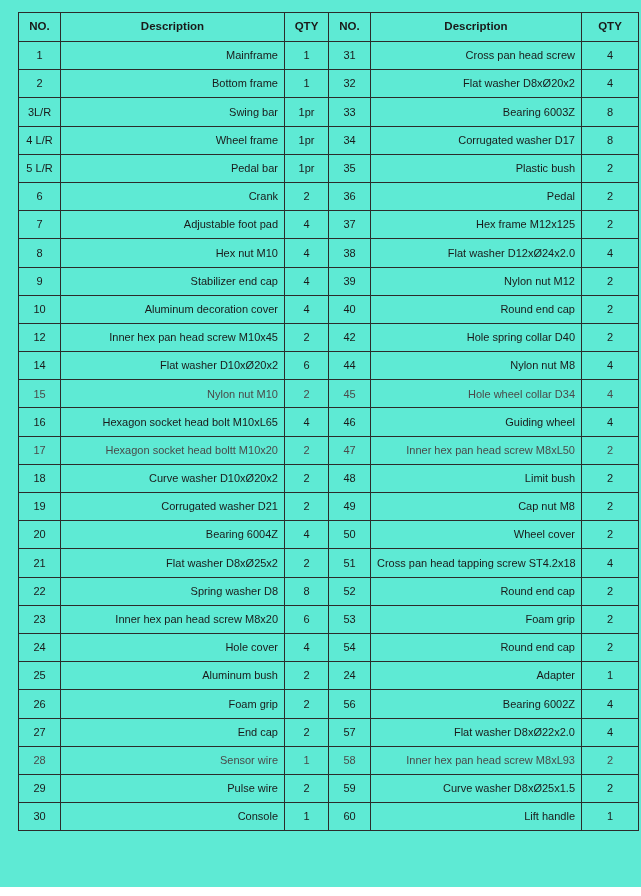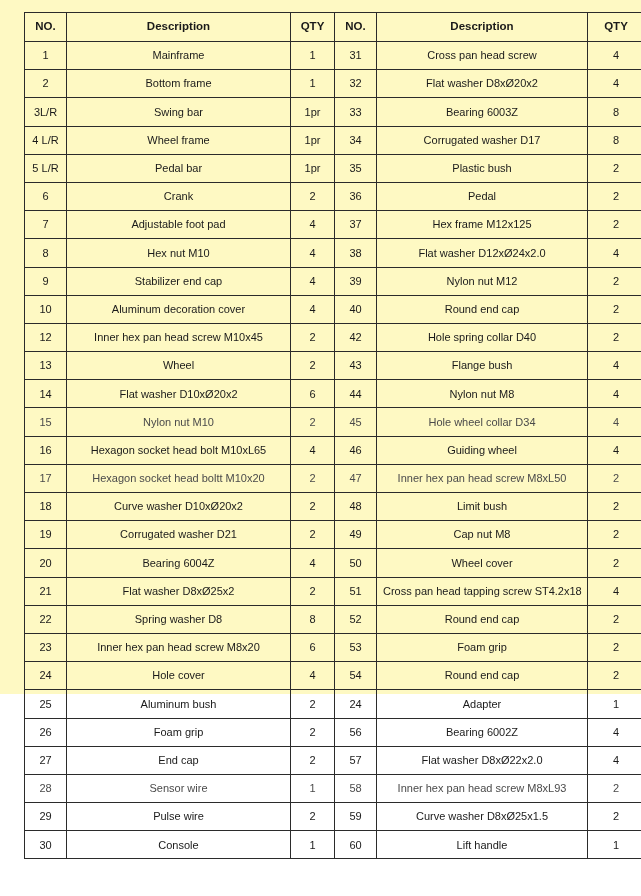--- a/index.html
+++ b/index.html
@@ -11,24 +11,24 @@
     width: 641px;
     height: 896px;
     font-family: "Liberation Sans", sans-serif;
     color: #1a1a1a;
     overflow: hidden;
   }
 
   #sheet {
     position: relative;
     width: 641px;
-    height: 694px;
-    background: #fef9c3;
+    height: 887px;
+    background: #5eead4;
     box-sizing: border-box;
-    padding: 12px 11px 12px 24px;
+    padding: 12px 11px 12px 18px;
   }
 
   table.parts {
     width: 620px;
     border-collapse: collapse;
     table-layout: fixed;
     font-size: 11px;
   }
 
   table.parts col.c-no    { width: 42px; }
@@ -54,21 +54,21 @@
     font-size: 11.5px;
     text-align: center;
     height: 28px;
   }
 
   td.no, td.qty {
     text-align: center;
     font-size: 11px;
   }
   td.desc {
-    text-align: center;
+    text-align: right;
     font-size: 11px;
   }
 
   
   .faint      { color: #4a4a4a; }
 
   
   tr.no-top-rule > td { border-top-color: transparent; }
 </style>
 </head>
@@ -180,28 +180,20 @@
         </tr>
         <tr>
           <td class="no">12</td>
           <td class="desc">Inner hex pan head screw M10x45</td>
           <td class="qty">2</td>
           <td class="no">42</td>
           <td class="desc">Hole spring collar D40</td>
           <td class="qty">2</td>
         </tr>
         <tr>
-          <td class="no">13</td>
-          <td class="desc">Wheel</td>
-          <td class="qty">2</td>
-          <td class="no">43</td>
-          <td class="desc">Flange bush</td>
-          <td class="qty">4</td>
-        </tr>
-        <tr>
           <td class="no">14</td>
           <td class="desc">Flat washer D10xØ20x2</td>
           <td class="qty">6</td>
           <td class="no">44</td>
           <td class="desc">Nylon nut M8</td>
           <td class="qty">4</td>
         </tr>
         <tr>
           <td class="no faint">15</td>
           <td class="desc faint">Nylon nut M10</td>

